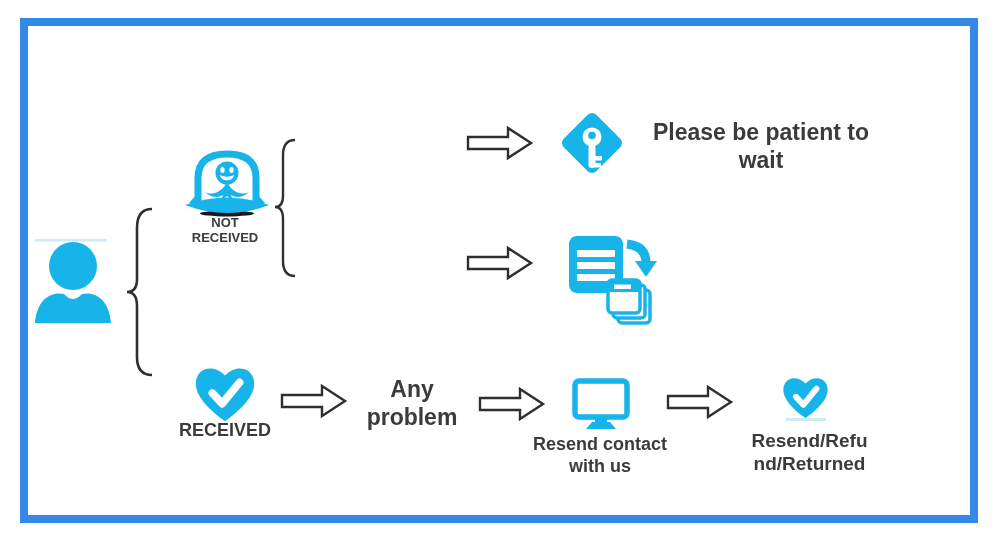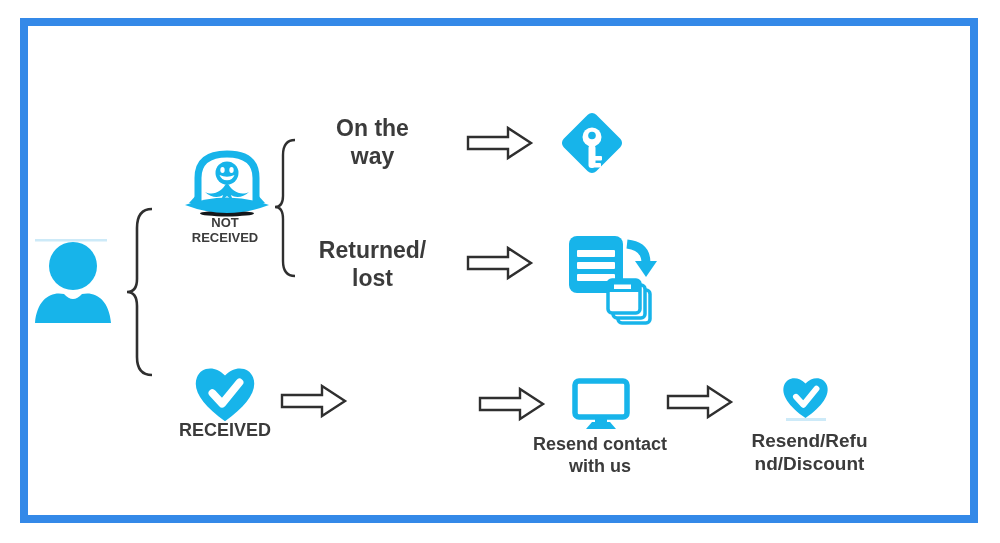--- a/index.html
+++ b/index.html
@@ -60,39 +60,37 @@
     <path d="M3,59 Q45,44 87,59 Q45,75 3,59 Z" style="fill:var(--accent)"></path>
   </svg>
 
   <div class="lbl f17" style="left:160px;top:216px;width:130px">NOT
 RECEIVED</div>
 
   <svg class="abs" style="left:272px;top:138px" width="26" height="140" viewBox="0 0 26 140">
     <path d="M23,2 Q11,2 11,17 L11,58 Q11,69 3,69 Q11,69 11,81 L11,123 Q11,138 23,138" fill="none" style="stroke:var(--outline)" stroke-width="2.4"></path>
   </svg>
 
-  <div class="lbl f23" style="left:305px;top:114px;width:135px">On the
-way</div>
 
   <svg class="abs" style="left:466px;top:125px" width="68" height="36" viewBox="0 0 68 36">
     <polygon points="2,12 42,12 42,3 65,18 42,33 42,24 2,24" fill="#fff" style="stroke:var(--outline)" stroke-width="2.4"></polygon>
   </svg>
 
   <svg class="abs" style="left:557px;top:107px" width="70" height="72" viewBox="0 0 70 72">
     <rect x="12" y="13" width="46" height="46" rx="6" style="fill:var(--accent)" transform="rotate(45 35 36)"></rect>
     <circle cx="35" cy="30" r="9.5" fill="#fff"></circle>
     <circle cx="35" cy="28.5" r="3.8" style="fill:var(--accent)"></circle>
     <rect x="31.5" y="38" width="7" height="23" rx="3" fill="#fff"></rect>
     <rect x="37" y="49" width="8" height="4.5" rx="1" fill="#fff"></rect>
     <rect x="37" y="56" width="7" height="4.5" rx="1" fill="#fff"></rect>
   </svg>
 
+  <div class="lbl f23" style="left:636px;top:118px;width:250px">Please be patient to
+wait</div>
 
-  <div class="lbl f23" style="left:305px;top:236px;width:135px">Returned/
-lost</div>
 
   <svg class="abs" style="left:466px;top:245px" width="68" height="36" viewBox="0 0 68 36">
     <polygon points="2,12 42,12 42,3 65,18 42,33 42,24 2,24" fill="#fff" style="stroke:var(--outline)" stroke-width="2.4"></polygon>
   </svg>
 
   <svg class="abs" style="left:565px;top:233px" width="95" height="92" viewBox="0 0 95 92">
     <rect x="4" y="3" width="54" height="57" rx="8" style="fill:var(--accent)"></rect>
     <rect x="12" y="17" width="38" height="7" rx="1" fill="#fff"></rect>
     <rect x="12" y="29" width="38" height="7" rx="1" fill="#fff"></rect>
     <rect x="12" y="41" width="38" height="7" rx="1" fill="#fff"></rect>
@@ -110,20 +108,22 @@
     <path d="M35,60 C12,44 1,28 6,15 C10,4 25,2 35,13 C45,2 60,4 64,15 C69,28 58,44 35,60 Z" style="fill:var(--accent)"></path>
     <path d="M22,31 L32,42 L50,20" fill="none" stroke="#fff" stroke-width="8" stroke-linecap="round" stroke-linejoin="round"></path>
   </svg>
 
   <div class="lbl f18" style="left:158px;top:420px;width:134px">RECEIVED</div>
 
   <svg class="abs" style="left:280px;top:383px" width="68" height="36" viewBox="0 0 68 36">
     <polygon points="2,12 42,12 42,3 65,18 42,33 42,24 2,24" fill="#fff" style="stroke:var(--outline)" stroke-width="2.4"></polygon>
   </svg>
 
+  <div class="lbl f23" style="left:352px;top:375px;width:120px">Any
+problem</div>
 
   <svg class="abs" style="left:478px;top:386px" width="68" height="36" viewBox="0 0 68 36">
     <polygon points="2,12 42,12 42,3 65,18 42,33 42,24 2,24" fill="#fff" style="stroke:var(--outline)" stroke-width="2.4"></polygon>
   </svg>
 
   <svg class="abs" style="left:572px;top:378px" width="58" height="54" viewBox="0 0 58 54">
     <rect x="3" y="3" width="52" height="36" rx="4" fill="#fff" style="stroke:var(--accent)" stroke-width="5.5"></rect>
     <rect x="23" y="39" width="12" height="7" style="fill:var(--accent)"></rect>
     <polygon points="20,44 38,44 44,51 14,51" style="fill:var(--accent)"></polygon>
   </svg>
@@ -135,15 +135,15 @@
     <polygon points="2,12 42,12 42,3 65,18 42,33 42,24 2,24" fill="#fff" style="stroke:var(--outline)" stroke-width="2.4"></polygon>
   </svg>
 
   <svg class="abs" style="left:779px;top:374px" width="53" height="47" viewBox="0 0 70 64">
     <path d="M35,60 C12,44 1,28 6,15 C10,4 25,2 35,13 C45,2 60,4 64,15 C69,28 58,44 35,60 Z" style="fill:var(--accent)"></path>
     <path d="M22,31 L32,42 L50,20" fill="none" stroke="#fff" stroke-width="8" stroke-linecap="round" stroke-linejoin="round"></path>
   </svg>
   <div class="abs" style="left:786px;top:418px;width:40px;height:3px;background:var(--faint)"></div>
 
   <div class="lbl f19" style="left:737px;top:429px;width:145px">Resend/Refu
-nd/Discount</div>
+nd/Returned</div>
 
 </div>
 
 </body></html>

